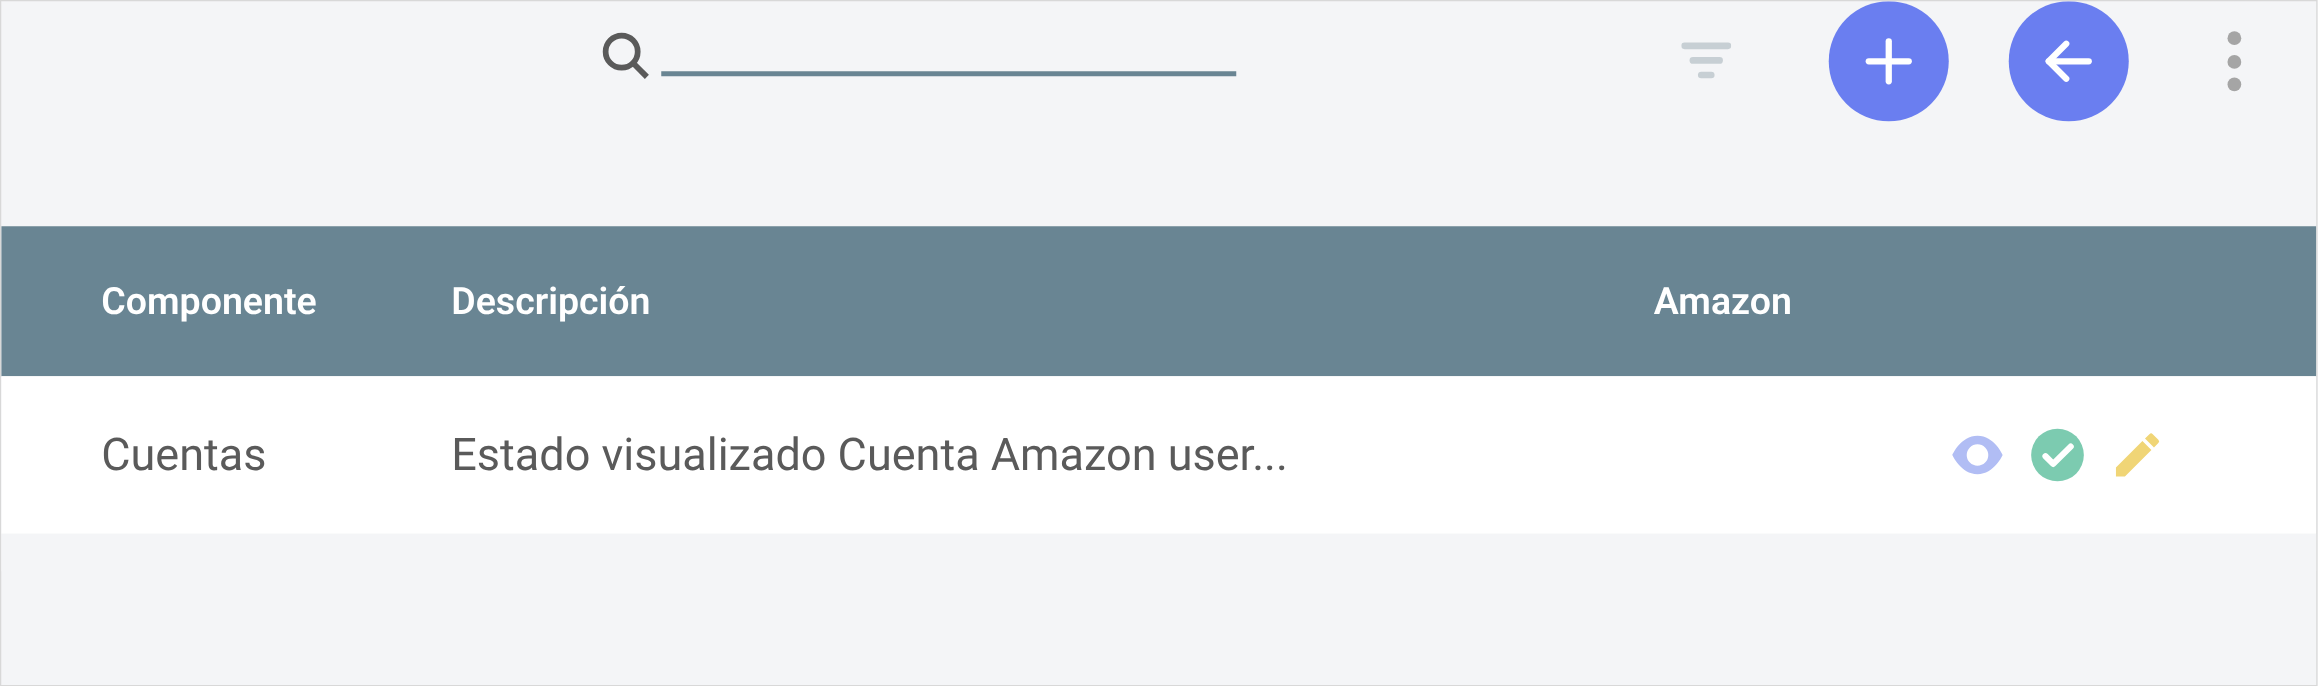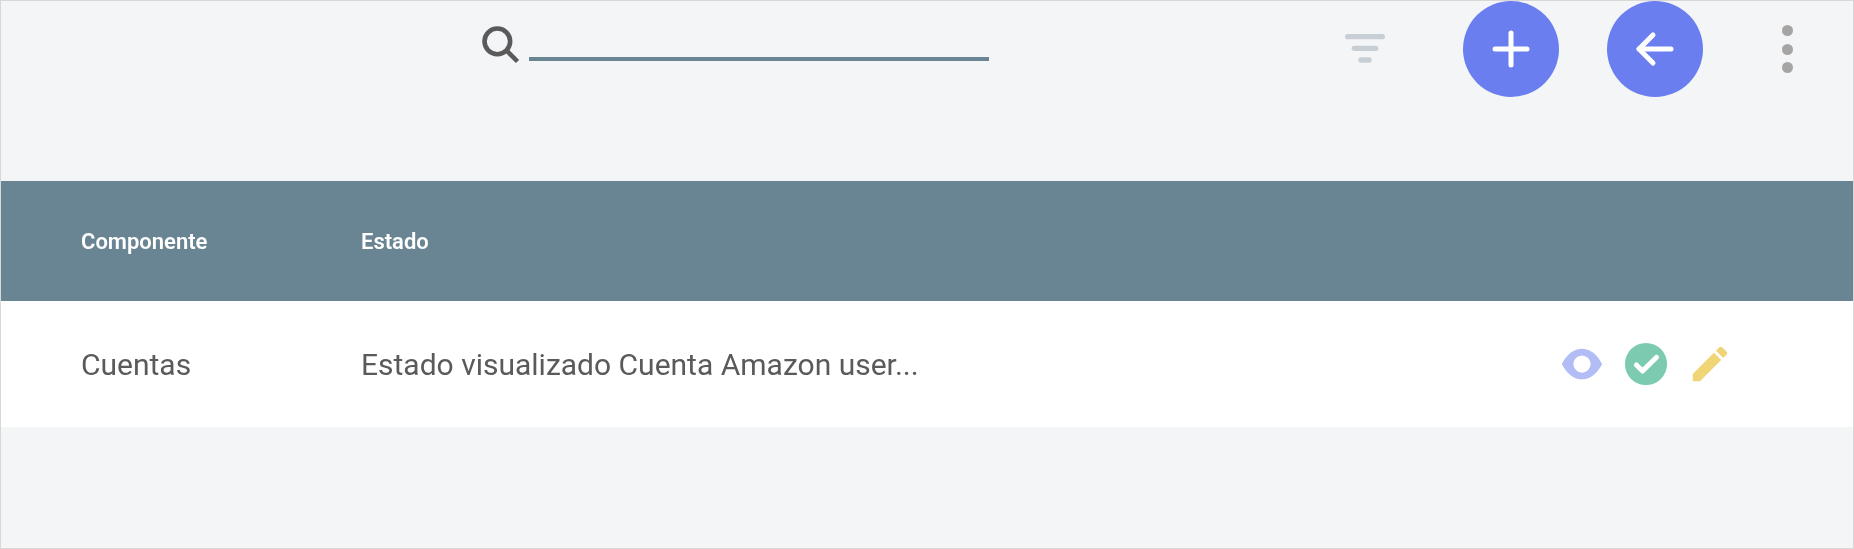--- a/index.html
+++ b/index.html
@@ -97,41 +97,41 @@
     .table {
       width: 100%;
     }
     .table-header {
       background: #698593;
       color: #fff;
       display: flex;
       align-items: center;
       height: 120px;
       padding: 0 80px;
-      font-size: 22px;
+      font-size: 30px;
       font-weight: 600;
     }
     .col-componente {
       width: 280px;
       flex-shrink: 0;
     }
     .col-descripcion {
       flex: 1;
     }
     .col-estado {
       width: 450px;
       flex-shrink: 0;
     }
     .table-row {
       background: #fff;
       display: flex;
       align-items: center;
       height: 126px;
       padding: 0 80px;
-      font-size: 30px;
+      font-size: 36px;
       color: #5a5a5a;
     }
     .row-actions {
       display: flex;
       align-items: center;
       gap: 18px;
       justify-content: flex-end;
       padding-right: 40px;
     }
     .action-icon {
@@ -180,21 +180,22 @@
       <span></span>
         <span></span>
         <span></span>
     </div>
   </div>
 </div>
 
 <div class="table">
   <div class="table-header">
     <div class="col-componente">Componente</div>
-    <div class="col-estado">Estado</div>
+    <div class="col-descripcion">Descripción</div>
+    <div class="col-estado">Amazon</div>
   </div>
   <div class="table-row">
     <div class="col-componente">Cuentas</div>
     <div class="col-descripcion">Estado visualizado Cuenta Amazon user...</div>
     <div class="col-estado row-actions">
       <svg class="action-icon eye-icon" viewBox="0 0 24 24" fill="currentColor">
         <path d="M12 4C5 4 1.5 12 1.5 12S5 20 12 20s10.5-8 10.5-8S19 4 12 4zm0 12.5A4.5 4.5 0 1 1 16.5 12 4.5 4.5 0 0 1 12 16.5z"></path>
         <circle cx="12" cy="12" r="2.3" fill="#fff"></circle>
       </svg>
       <svg class="action-icon check-icon" viewBox="0 0 24 24" fill="currentColor">

